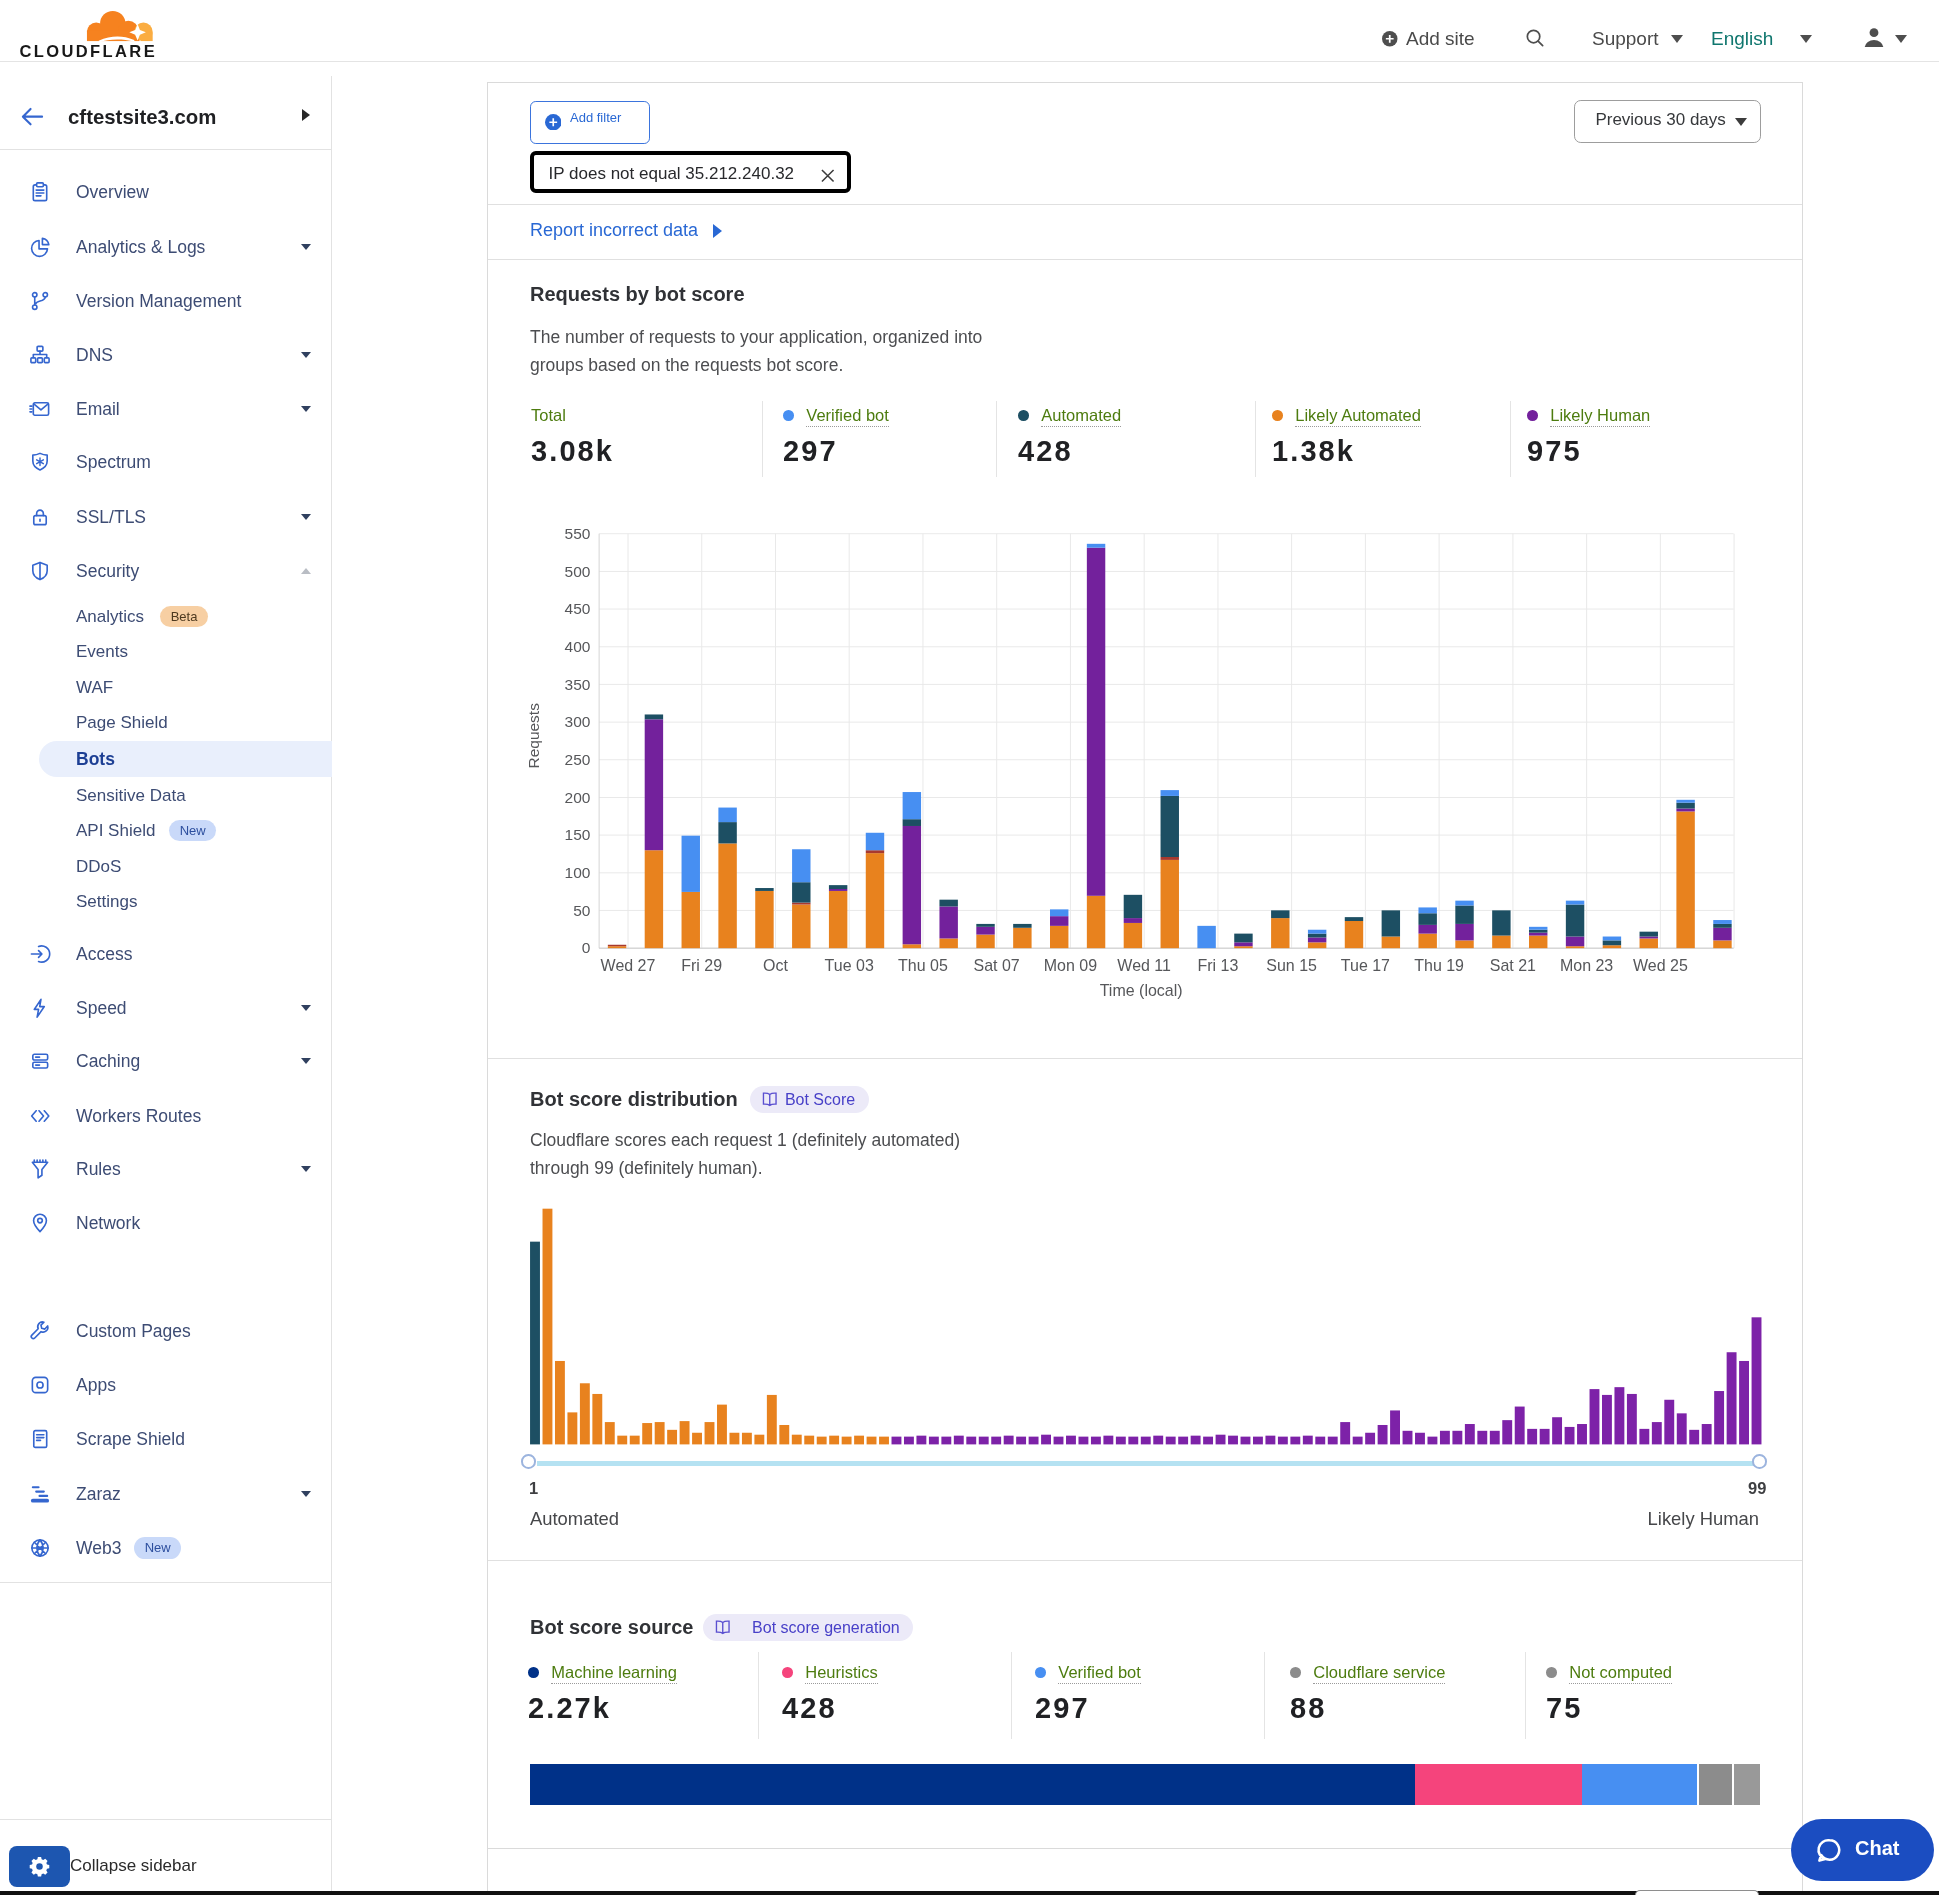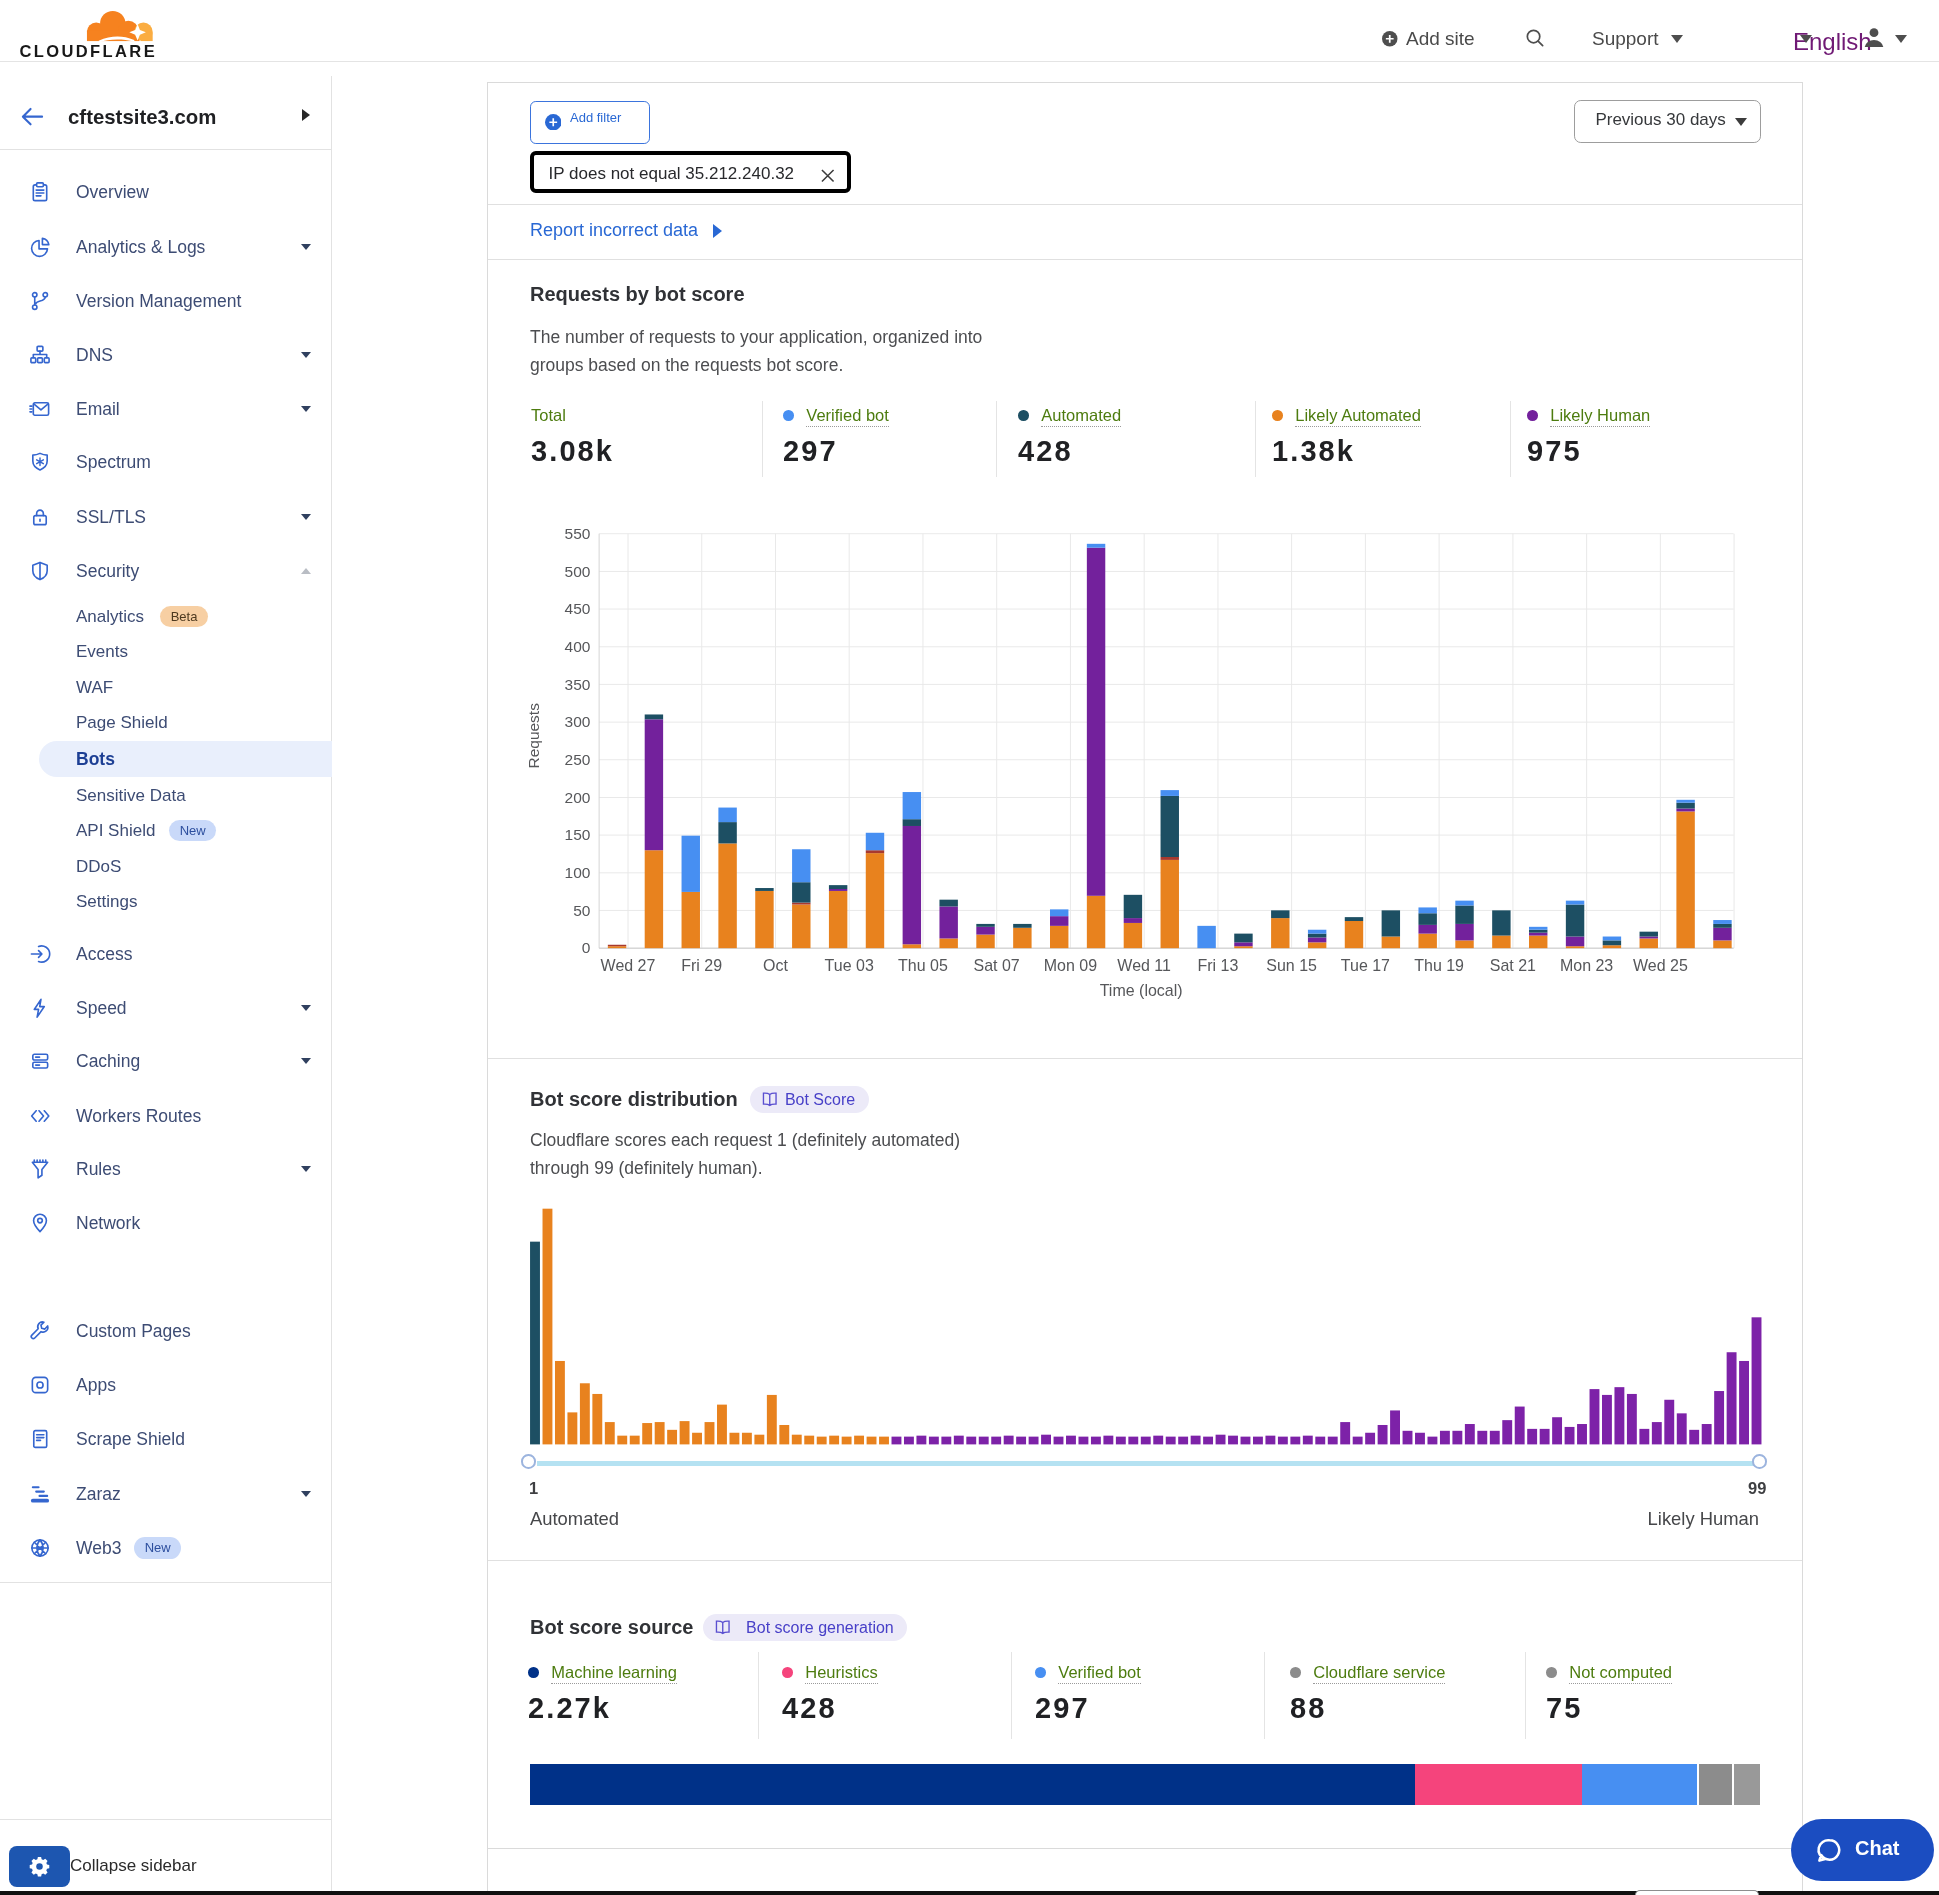--- a/index.html
+++ b/index.html
@@ -40,21 +40,21 @@
       <circle cx="8" cy="8" r="8" fill="#4e4e4e"></circle>
       <path d="M8 4v8M4 8h8" stroke="#fff" stroke-width="1.8"></path>
     </svg>
 <div class="abs" style="left:1406px;top:28px;font-size:19px;color:#4a4a4a">Add site</div>
 <svg class="abs" style="left:1524px;top:27px" width="22" height="22" viewBox="0 0 23 23" fill="none" stroke="#4e4e4e" stroke-width="1.8" stroke-linecap="round">
       <circle cx="10" cy="10" r="6.5"></circle>
       <path d="M15 15l4.5 4.5"></path>
     </svg>
 <div class="abs" style="left:1592px;top:28px;font-size:19px;color:#4a4a4a">Support</div>
 <span class="abs" style="left:1671px;top:35px;width:0;height:0;border-left:6.8px solid transparent;border-right:6.8px solid transparent;border-top:8.7px solid #4e4e4e"></span>
-<div class="abs" style="left:1793px;top:28px;font-size:24px;color:#701a75">English</div>
+<div class="abs" style="left:1711px;top:28px;font-size:19px;color:#0f766e">English</div>
 <span class="abs" style="left:1800px;top:35px;width:0;height:0;border-left:6.8px solid transparent;border-right:6.8px solid transparent;border-top:8.7px solid #4e4e4e"></span>
 <svg class="abs" style="left:1862px;top:25px" width="24" height="24" viewBox="0 0 25 25" fill="#4e4e4e">
       <circle cx="12.5" cy="8" r="4.6"></circle>
       <path d="M2.8 23 a9.8 8.5 0 0 1 19.4 0 z"></path>
     </svg>
 <span class="abs" style="left:1895px;top:35px;width:0;height:0;border-left:6.8px solid transparent;border-right:6.8px solid transparent;border-top:8.7px solid #4e4e4e"></span>
 </div>
 <div class="abs" style="left:0;top:76px;width:332px;height:1819px;border-right:1px solid #e2e2e2">
     <svg class="abs" style="left:20.4px;top:30px" width="24" height="21.3" viewBox="0 0 25 22" fill="none" stroke="#3566cf" stroke-width="2.2" stroke-linecap="round" stroke-linejoin="round">
       <path d="M23 11H3M11 3l-8 8 8 8"></path>
@@ -556,21 +556,21 @@
 <div class="abs" style="left:41px;top:1396px;font-size:16.5px;font-weight:bold;color:#3e3f42">1</div>
 <div class="abs" style="left:1260px;top:1396px;font-size:16.5px;font-weight:bold;color:#3e3f42">99</div>
 <div class="abs" style="left:42px;top:1425px;font-size:18.4px;color:#46474a">Automated</div>
 <div class="abs" style="right:43px;top:1425px;font-size:18.4px;color:#46474a">Likely Human</div>
     <div class="abs" style="left:0;top:1477px;width:1314px;height:1px;background:#e0e0e0"></div>
     <div class="abs" style="left:42px;top:1533px;font-size:20px;font-weight:bold;color:#303236">Bot score source</div>
     <div class="abs" style="left:215px;top:1531px;height:27px;background:#eceaf8;border-radius:13.6px;display:flex;align-items:center;padding:0 13.6px 0 11.6px">
 <svg width="15.5" height="14.6" viewBox="0 0 16 15" fill="none" stroke="#5a4fd0" stroke-width="1.4">
         <path d="M8 2.5C6.5 1.3 4.5 1 1.5 1.2v11.3c3 -.2 5 .1 6.5 1.3 1.5-1.2 3.5-1.5 6.5-1.3V1.2C11.5 1 9.5 1.3 8 2.5zM8 2.5v11"></path>
       </svg>
-<span style="font-size:16px;color:#4840c8;margin-left:16px">Bot score generation</span>
+<span style="font-size:16px;color:#4840c8;margin-left:22px">Bot score generation</span>
     </div>
     <div class="abs" style="left:40px;top:1580px;white-space:nowrap"><span class="dot" style="background:#003188"></span><span class="dotted statlab">Machine learning</span></div>
     <div class="abs statval" style="left:40px;top:1609px">2.27k</div>
     <div class="abs" style="left:294px;top:1580px;white-space:nowrap"><span class="dot" style="background:#f5447c"></span><span class="dotted statlab">Heuristics</span></div>
     <div class="abs statval" style="left:294px;top:1609px">428</div>
     <div class="abs" style="left:547px;top:1580px;white-space:nowrap"><span class="dot" style="background:#478ff2"></span><span class="dotted statlab">Verified bot</span></div>
     <div class="abs statval" style="left:547px;top:1609px">297</div>
     <div class="abs" style="left:802px;top:1580px;white-space:nowrap"><span class="dot" style="background:#8c8c8c"></span><span class="dotted statlab">Cloudflare service</span></div>
     <div class="abs statval" style="left:802px;top:1609px">88</div>
     <div class="abs" style="left:1058px;top:1580px;white-space:nowrap"><span class="dot" style="background:#8c8c8c"></span><span class="dotted statlab">Not computed</span></div>

